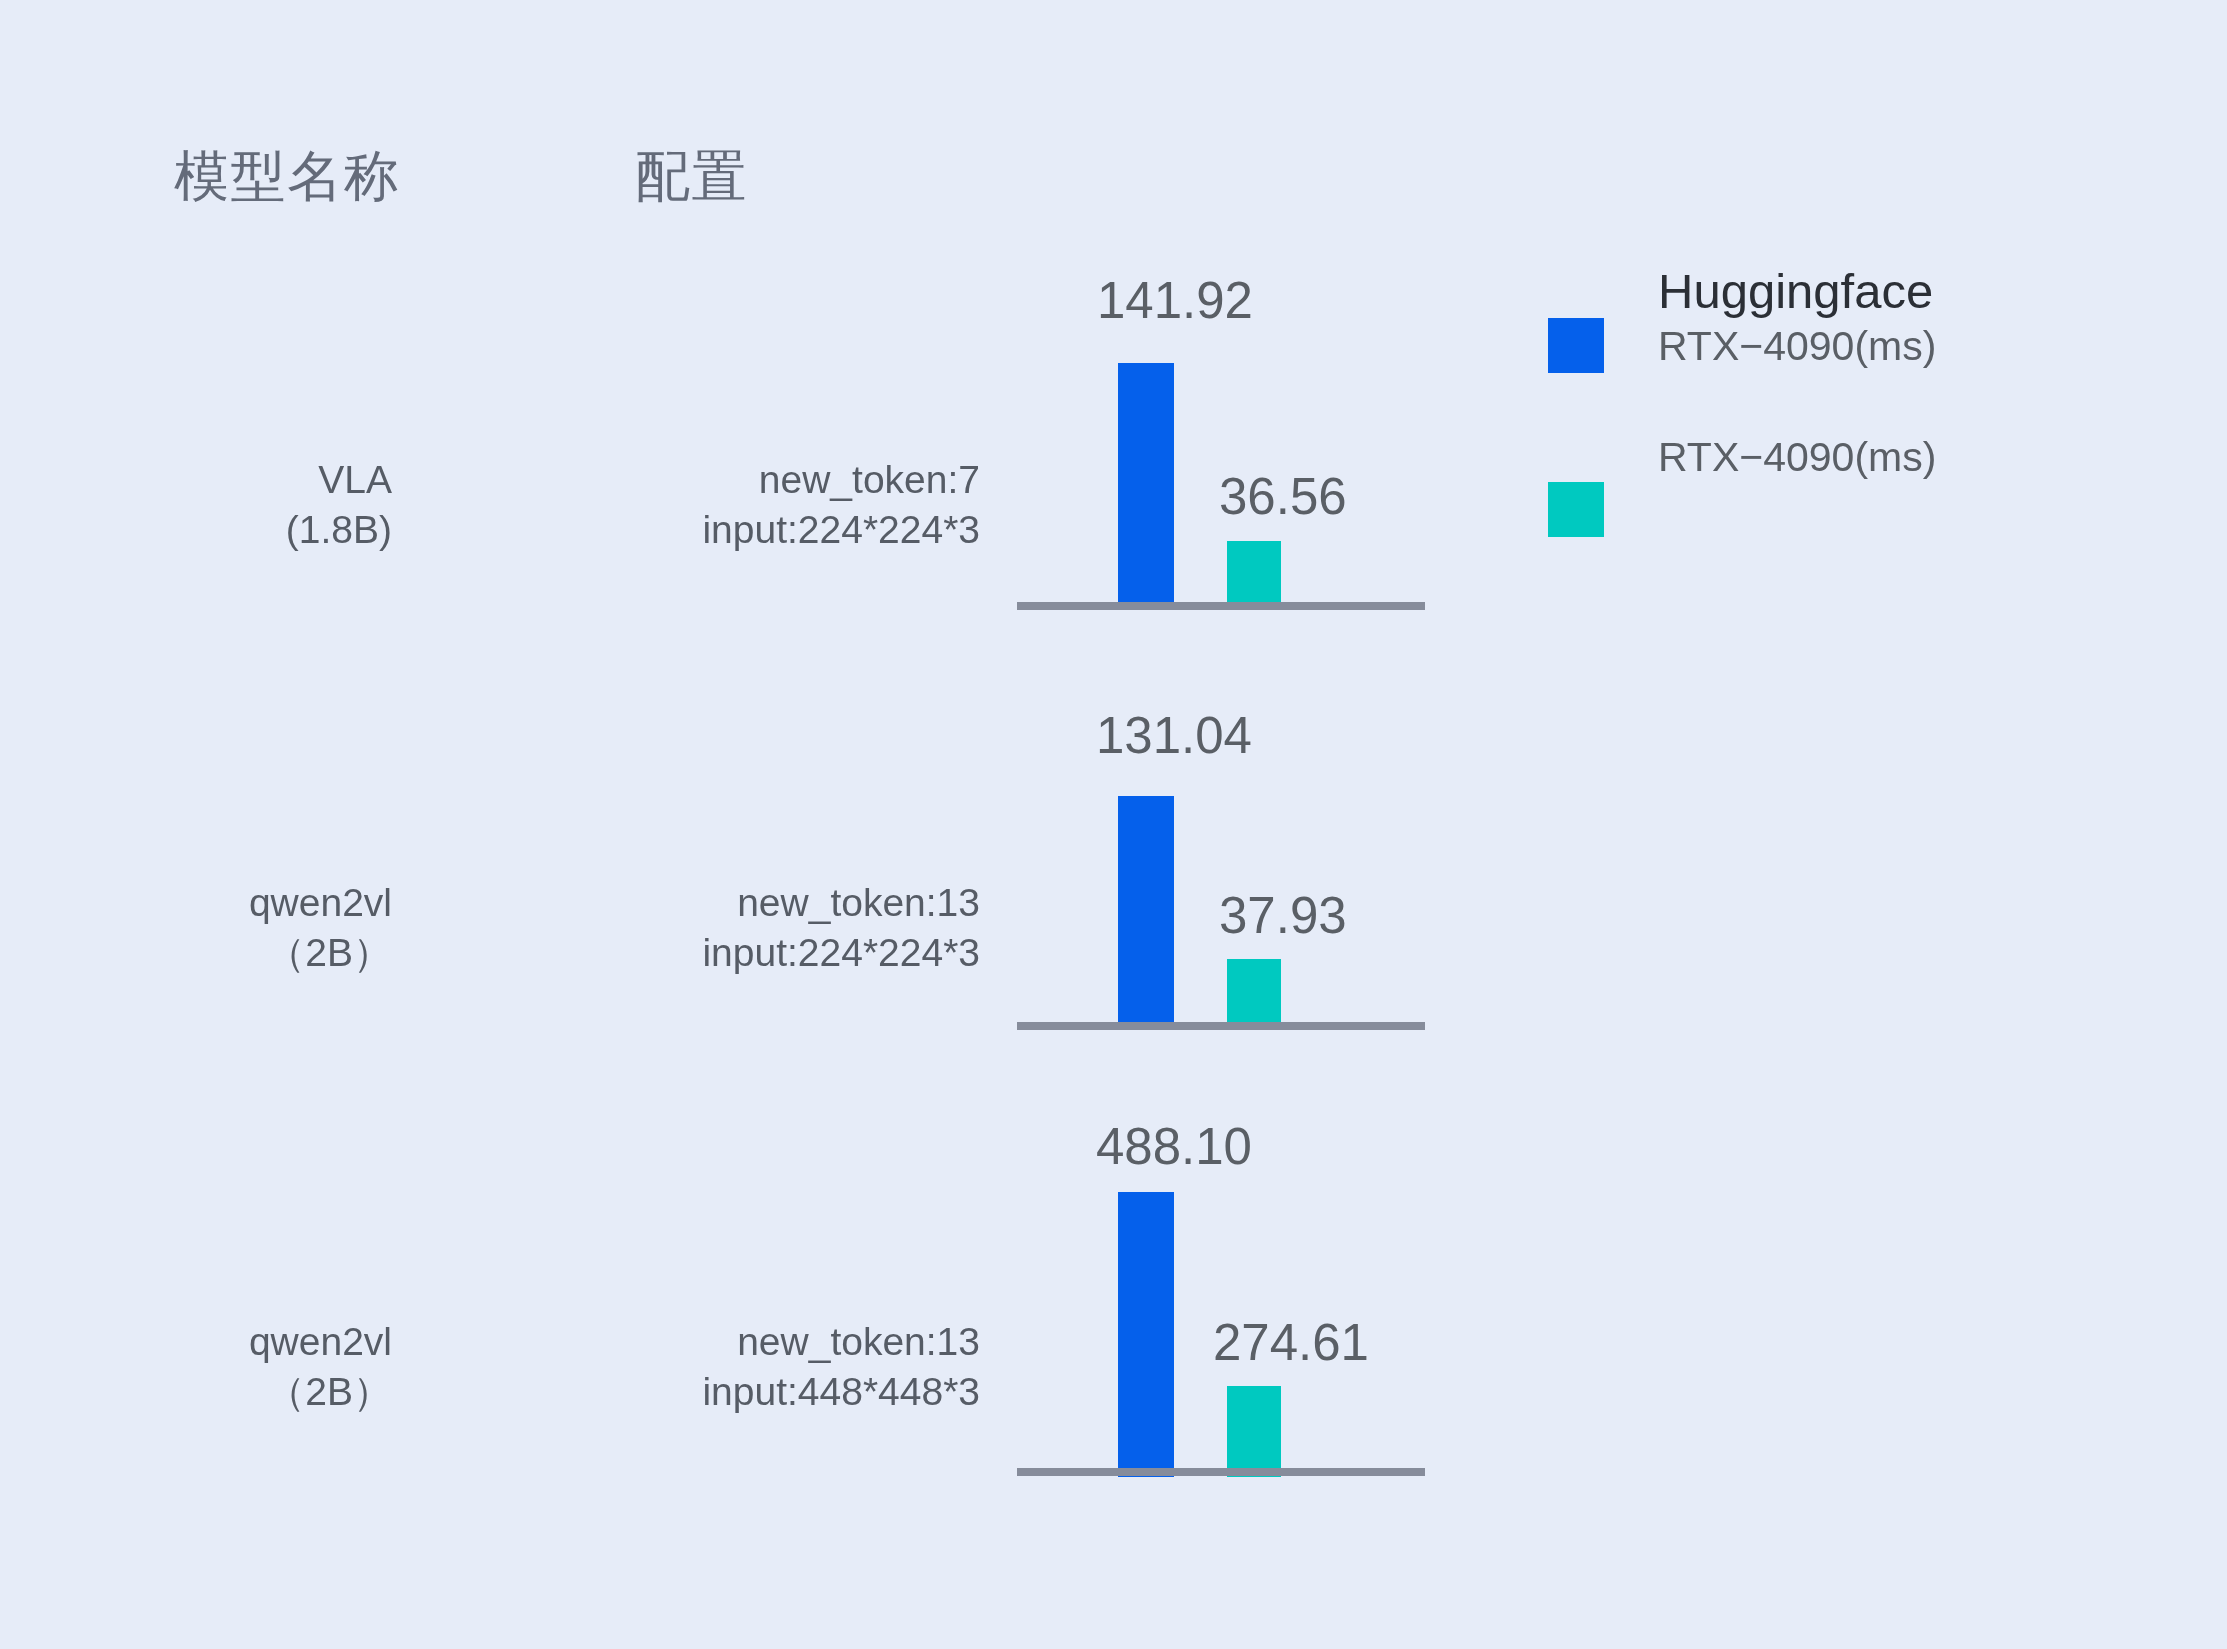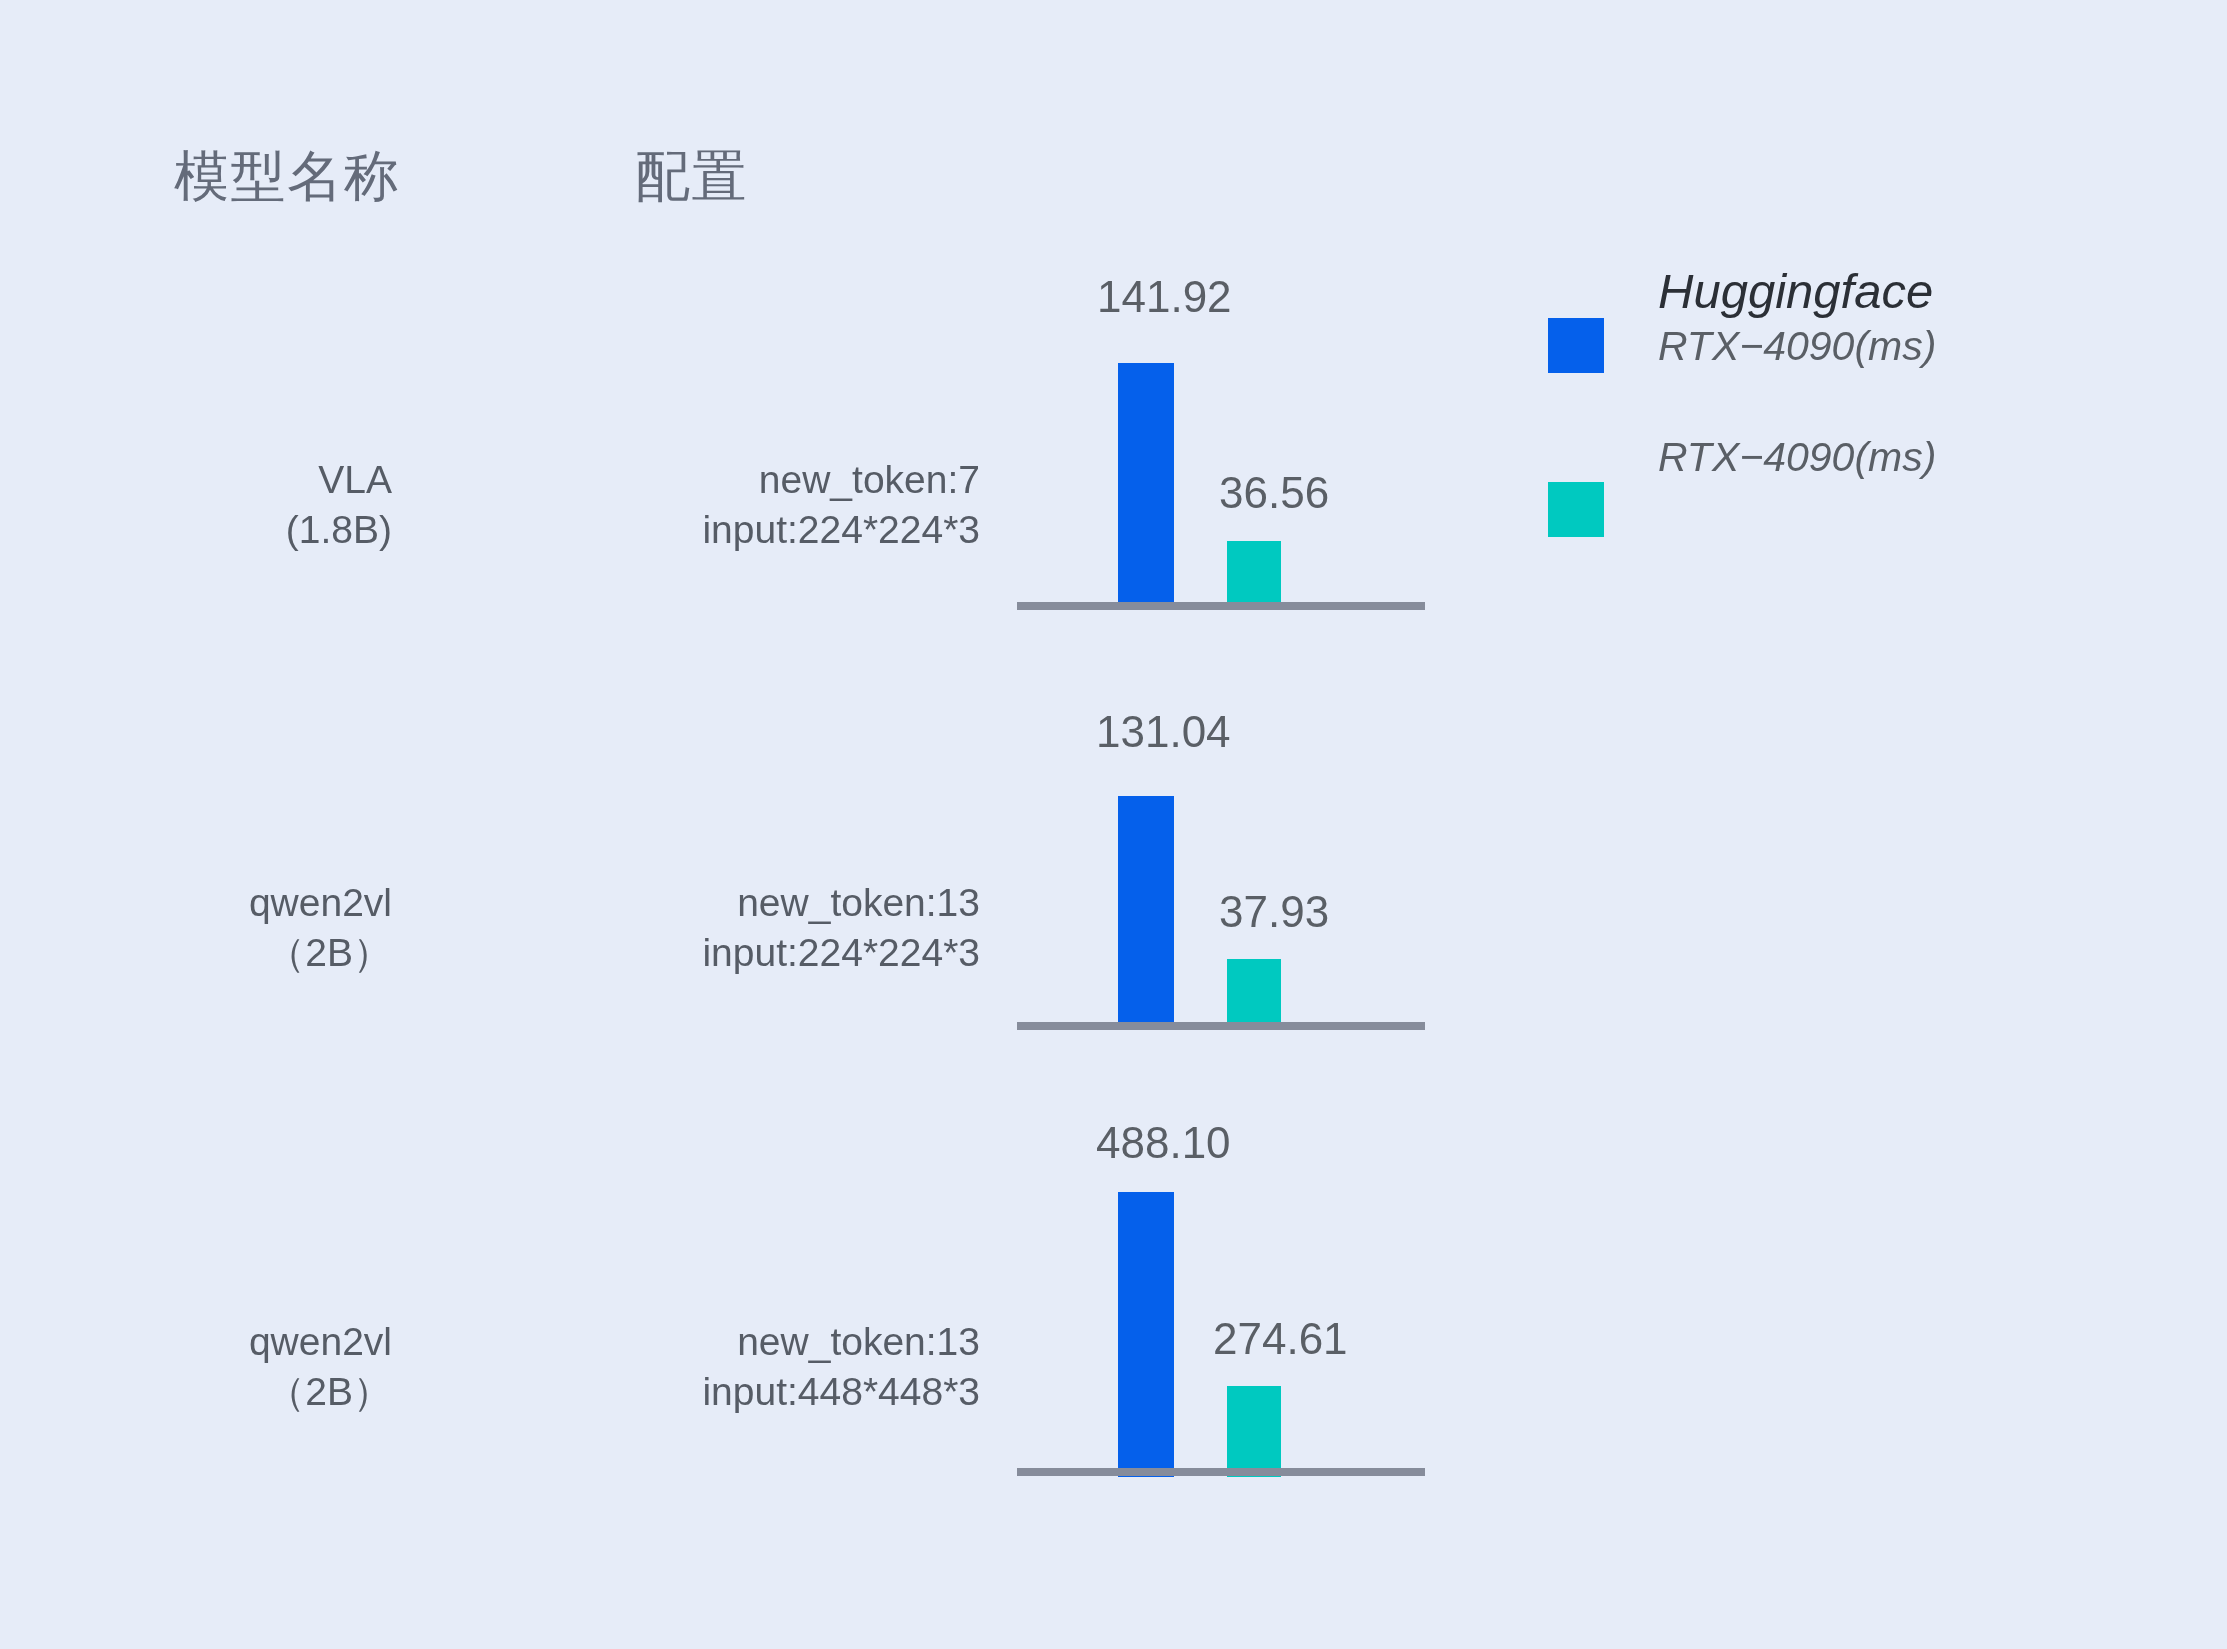--- a/index.html
+++ b/index.html
@@ -97,33 +97,32 @@
   }
   .bar-teal {
     background: #00c9c0;
     left: 210px;
     width: 54px;
   }
 
   .bar-value {
     position: absolute;
     color: #5a5f66;
-    font-size: 44px;
+    font-size: 51px;
     font-weight: 400;
     white-space: nowrap;
     line-height: 1;
   }
 
   
   #legend {
     position: absolute;
     left: 1548px;
     top: 249px;
     width: 643px;
-    font-style: italic;
   }
   .legend-entry {
     position: relative;
     height: 165px;
   }
   .legend-swatch {
     position: absolute;
     left: 0;
     width: 56px;
     height: 55px;

